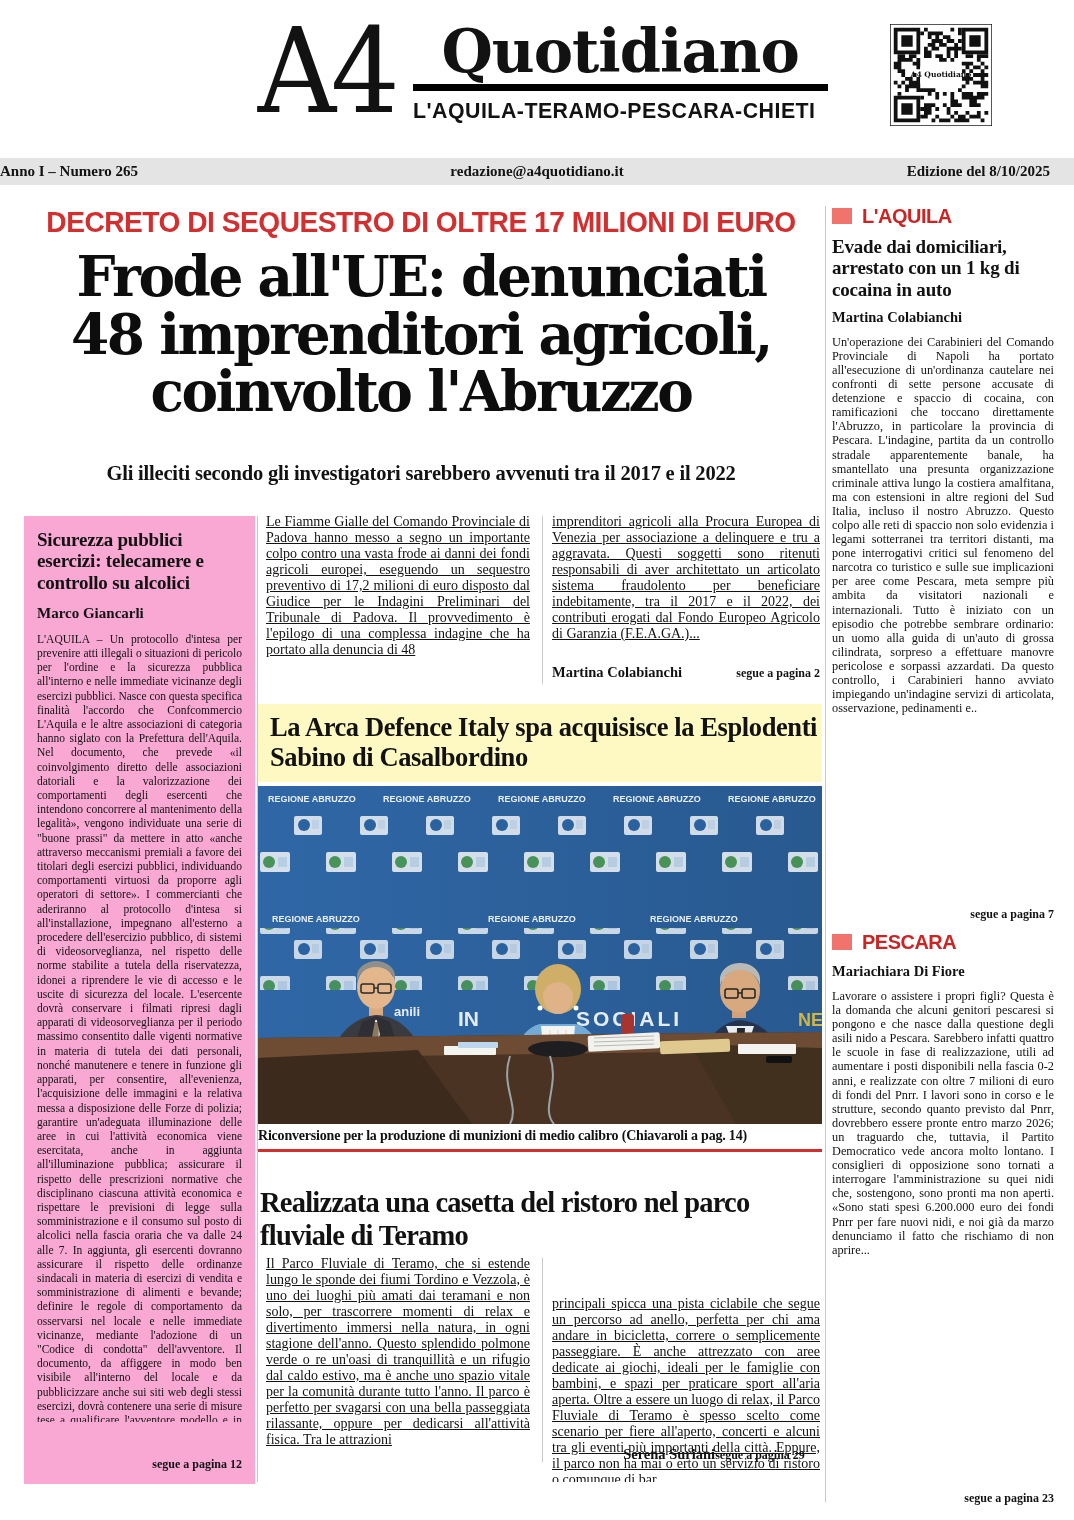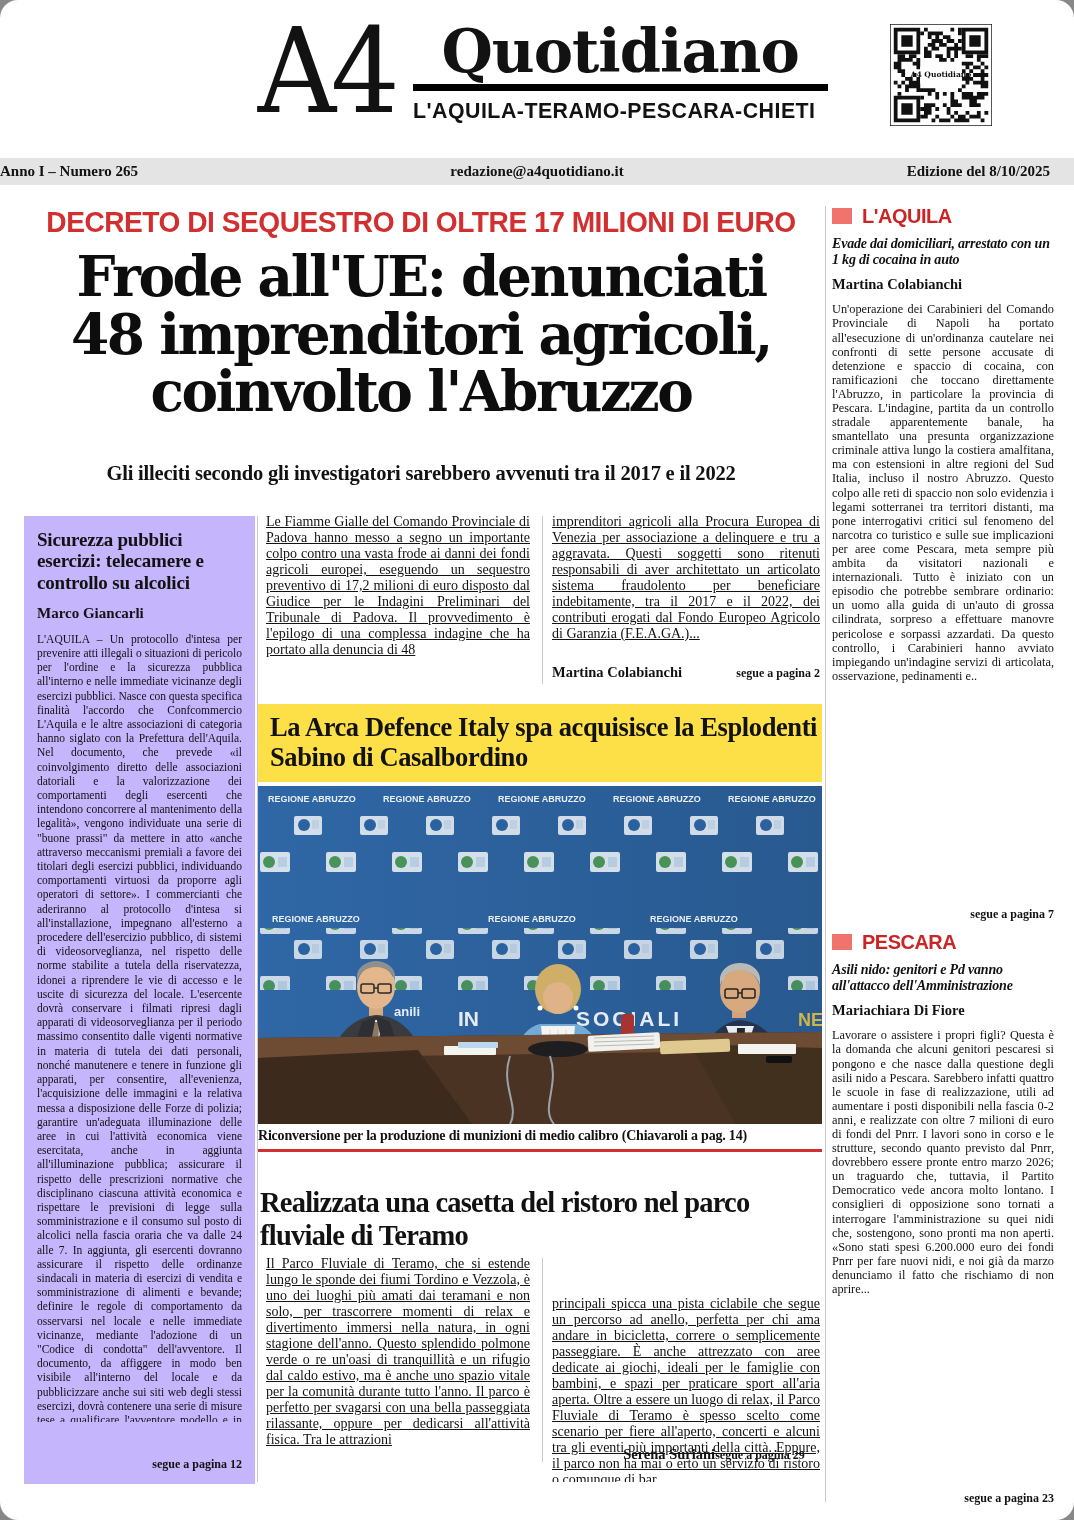--- a/index.html
+++ b/index.html
@@ -1,17 +1,17 @@
 <!DOCTYPE html>
 <html><head>
 <meta charset="utf-8">
 <style>
   html,body{margin:0;padding:0;background:#888;}
   .page{position:relative;width:1074px;height:1520px;background:#ffffff;margin:0 auto;
-        overflow:hidden;font-family:"Liberation Serif",serif;color:#121212;border-radius:18px;}
+        overflow:hidden;font-family:"Liberation Serif",serif;color:#121212;}
 
   
   .mast{position:absolute;left:0;top:12px;width:100%;display:flex;justify-content:center;align-items:flex-start;}
   .mast-a4{font-family:"DejaVu Serif",serif;font-weight:400;font-size:118px;line-height:1;letter-spacing:-6px;
            transform:scaleX(.92);transform-origin:right top;}
   .mast-right{margin-left:18px;padding-top:12px;text-align:center;}
   .mast-name{font-family:"DejaVu Serif",serif;font-weight:700;font-size:59px;line-height:.95;letter-spacing:-1px;}
   .mast-rule{height:7px;background:#000;margin-top:4px;}
   .mast-sub{font-family:"Liberation Sans",sans-serif;font-weight:700;font-size:22px;letter-spacing:.5px;
             margin-top:7px;transform:scaleX(.97);transform-origin:left;}
@@ -39,30 +39,30 @@
   .coltext{font-size:14px;line-height:16px;text-align:justify;overflow:hidden;text-decoration:underline;}
   .byline-row{display:flex;justify-content:space-between;align-items:baseline;}
   .byline{font-weight:700;font-size:14.5px;}
   .more{font-weight:700;font-size:12px;}
 
   .lead-col1{position:absolute;left:266px;top:514px;width:264px;height:152px;}
   .lead-col2{position:absolute;left:552px;top:514px;width:268px;height:148px;}
   .lead-byline{position:absolute;left:552px;top:664px;width:268px;}
 
   
-  .leftbox{position:absolute;left:24px;top:516px;width:231px;height:968px;background:#c4b5fd;
+  .leftbox{position:absolute;left:24px;top:516px;width:231px;height:968px;background:#f9a8d4;
            padding:13px;box-sizing:border-box;}
   .leftbox h2{margin:0;font-weight:700;font-size:19px;line-height:1.12;letter-spacing:-.2px;}
   .leftbox .byline{display:block;margin-top:12px;font-size:15px;}
   .leftbox .body{margin-top:10px;font-size:11.5px;line-height:14.2px;text-align:justify;
                  height:790px;overflow:hidden;}
   .leftbox .more{position:absolute;right:13px;bottom:12px;}
 
   
-  .band{position:absolute;left:258px;top:704px;width:564px;height:78px;background:#fde047;
+  .band{position:absolute;left:258px;top:704px;width:564px;height:78px;background:#fef9c3;
         display:flex;align-items:center;box-sizing:border-box;padding-left:12px;}
   .band h2{margin:0;font-weight:700;font-size:26.5px;line-height:1.13;letter-spacing:-.4px;}
   .photo{position:absolute;left:258px;top:786px;width:564px;height:338px;}
   .caption{position:absolute;left:258px;top:1128px;width:564px;font-weight:700;font-size:14px;letter-spacing:-.2px;}
   .caption-rule{position:absolute;left:258px;top:1149px;width:564px;height:3px;background:#d23030;}
 
   
   .teramo-head{position:absolute;left:260px;top:1160px;width:600px;
                font-weight:700;font-size:30px;line-height:1.1;letter-spacing:-.8px;
                transform:scaleX(.95);transform-origin:left;}
@@ -71,21 +71,21 @@
   .teramo-byline{position:absolute;left:580px;top:1446px;width:268px;justify-content:center;}
 
   
   .sidebar{position:absolute;left:832px;top:204px;width:222px;height:1302px;}
   .side-sec{position:absolute;left:0;width:222px;}
   .sec1{top:0;height:718px;} .sec2{top:726px;height:576px;}
   .sec-label{display:flex;align-items:center;}
   .sec-square{width:20px;height:16px;background:#f0736d;margin-right:10px;flex:none;}
   .sec-label span{font-family:"Liberation Sans",sans-serif;font-weight:700;font-size:21px;
                   letter-spacing:-.5px;color:#cb2424;transform:scaleX(.95);transform-origin:left;}
-  .side-sec h2{margin:8px 0 0 0;font-weight:700;font-size:14px;line-height:1.12;letter-spacing:-.2px;font-style:italic;}
+  .side-sec h2{margin:8px 0 0 0;font-weight:700;font-size:19px;line-height:1.12;letter-spacing:-.2px;}
   .side-sec .byline{display:block;margin-top:9px;}
   .side-sec .body{margin-top:9px;font-size:12.3px;line-height:14.1px;text-align:justify;overflow:hidden;}
   .sec1 .body{height:538px;} .sec2 .body{height:380px;}
   .side-sec .more{position:absolute;right:0;bottom:0;text-align:right;}
 
   
   .vline{position:absolute;width:1px;background:#c9c9c9;}
   #dv-left{left:257px;top:516px;height:966px;}
   #dv-right{left:825px;top:206px;height:1296px;}
   #dv-mid1{left:542px;top:516px;height:168px;}
@@ -286,21 +286,20 @@
       <h2>Evade dai domiciliari, arrestato con un 1 kg di cocaina in auto</h2>
       <span class="byline">Martina Colabianchi</span>
       <div class="body">Un'operazione dei Carabinieri del Comando Provinciale di Napoli ha portato all'esecuzione di un'ordinanza cautelare nei confronti di sette persone accusate di detenzione e spaccio di cocaina, con ramificazioni che toccano direttamente l'Abruzzo, in particolare la provincia di Pescara. L'indagine, partita da un controllo stradale apparentemente banale, ha smantellato una presunta organizzazione criminale attiva lungo la costiera amalfitana, ma con estensioni in altre regioni del Sud Italia, incluso il nostro Abruzzo. Questo colpo alle reti di spaccio non solo evidenzia i legami sotterranei tra territori distanti, ma pone interrogativi critici sul fenomeno del narcotra co turistico e sulle sue implicazioni per aree come Pescara, meta sempre più ambita da visitatori nazionali e internazionali. Tutto è iniziato con un episodio che potrebbe sembrare ordinario: un uomo alla guida di un'auto di grossa cilindrata, sorpreso a effettuare manovre pericolose e sorpassi azzardati. Da questo controllo, i Carabinieri hanno avviato impiegando un'indagine servizi di articolata, osservazione, pedinamenti e..</div>
       <span class="more">segue a pagina 7</span>
     </div>
     <div class="side-sec sec2">
       <div class="sec-label">
         <div class="sec-square"></div>
         <span>PESCARA</span>
       </div>
-      <h2>Asili nido: genitori e Pd vanno all'attacco dell'Amministrazione</h2>
       <span class="byline">Mariachiara Di Fiore</span>
       <div class="body">Lavorare o assistere i propri figli? Questa è la domanda che alcuni genitori pescaresi si pongono e che nasce dalla questione degli asili nido a Pescara. Sarebbero infatti quattro le scuole in fase di realizzazione, utili ad aumentare i posti disponibili nella fascia 0-2 anni, e realizzate con oltre 7 milioni di euro di fondi del Pnrr. I lavori sono in corso e le strutture, secondo quanto previsto dal Pnrr, dovrebbero essere pronte entro marzo 2026; un traguardo che, tuttavia, il Partito Democratico vede ancora molto lontano. I consiglieri di opposizione sono tornati a interrogare l'amministrazione su quei nidi che, sostengono, sono pronti ma non aperti. «Sono stati spesi 6.200.000 euro dei fondi Pnrr per fare nuovi nidi, e noi già da marzo denunciamo il fatto che rischiamo di non aprire...</div>
       <span class="more">segue a pagina 23</span>
     </div>
   </div>
 
   <div class="vline" id="dv-left"></div>
   <div class="vline" id="dv-right"></div>
   <div class="vline" id="dv-mid1"></div>
   <div class="vline" id="dv-mid2"></div>

